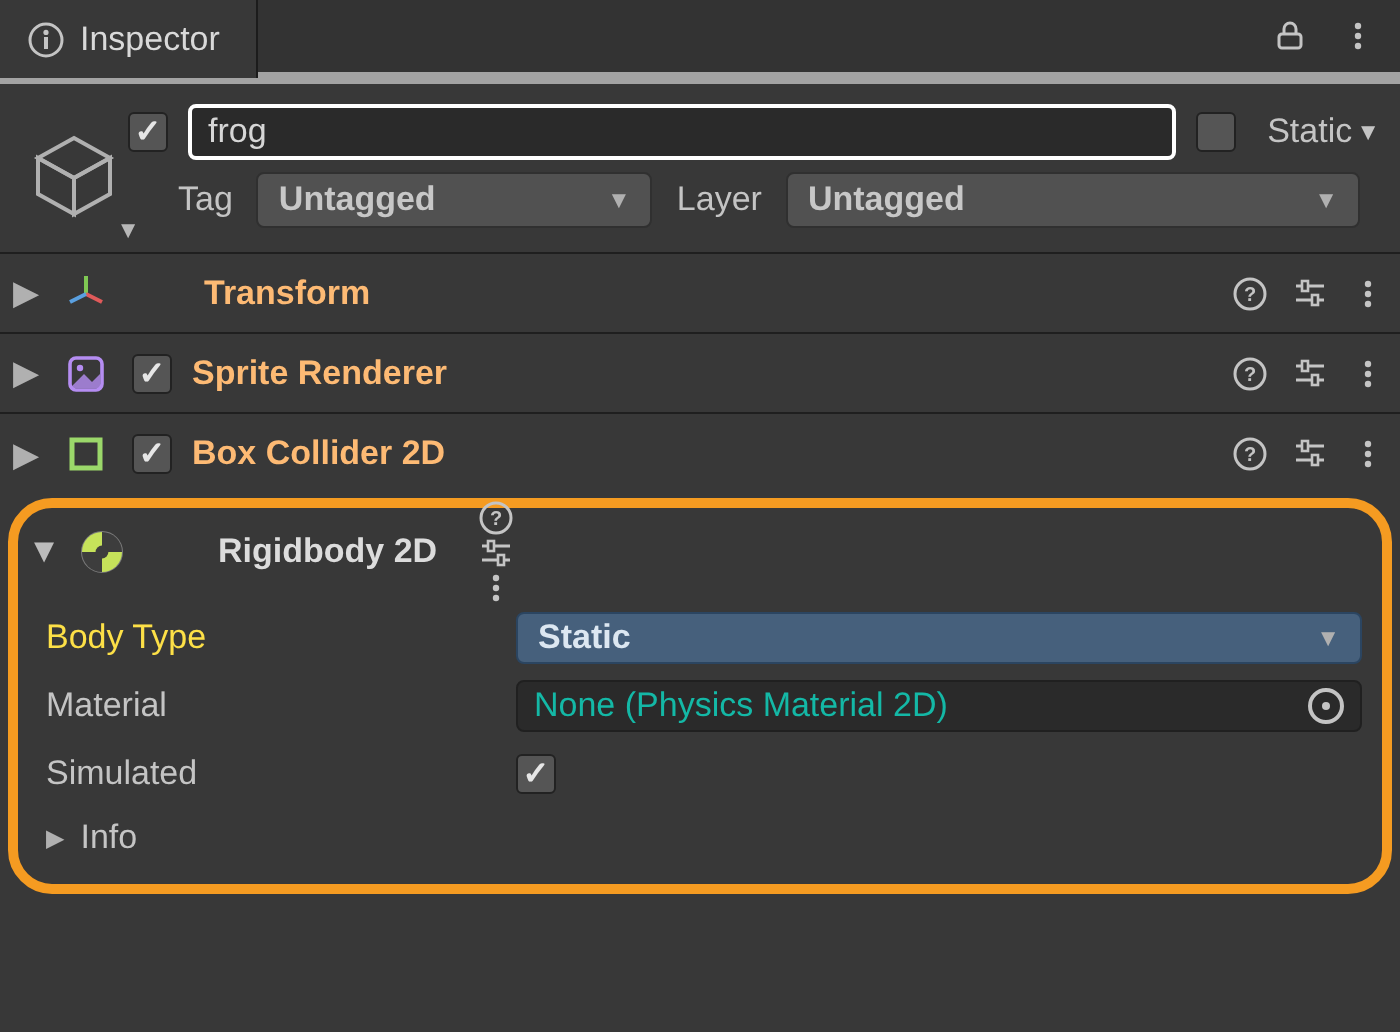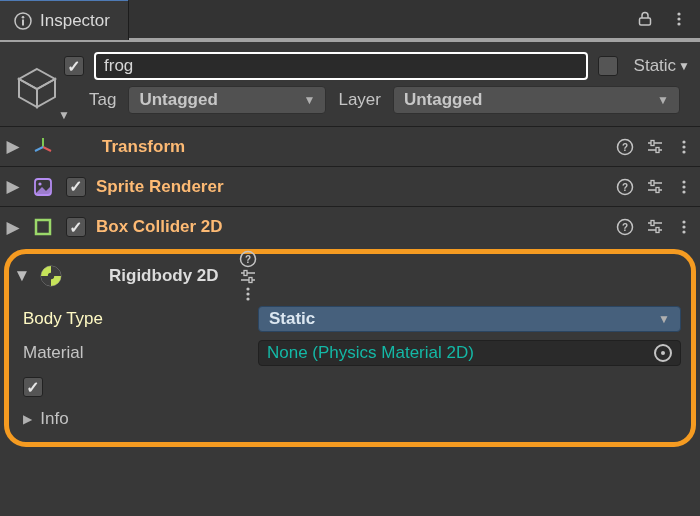--- a/index.html
+++ b/index.html
@@ -11,21 +11,21 @@
     position: relative;
     overflow: hidden;
     font-size: 17px;
   }
   
   .tabbar {
     display: flex;
     align-items: center;
     height: 42px;
     background: #333333;
-    border-bottom: 4px solid #a3a3a3;
+    border-bottom: 6px solid #a3a3a3;
   }
   .tab {
     display: flex;
     align-items: center;
     height: 42px;
     padding: 0 18px 0 14px;
     background: #383838;
     border-top: 3px solid #4e7ab5;
     border-right: 1px solid #1c1c1c;
     color: #d9d9d9;
@@ -148,21 +148,21 @@
     padding: 0 6px;
   }
   .rigid-head .foldout { width:14px; display:flex; justify-content:center; color:#bcbcbc; }
   .rigid-head .compname { font-weight:600; color:#dcdcdc; }
   .props { padding: 4px 10px 8px 14px; }
   .proprow {
     display:flex; align-items:center;
     height: 34px;
   }
   .proprow .plabel { width: 235px; }
-  .plabel.blue { color: #fef9c3; }
+  .plabel.blue { color: #fde047; }
   .objfield {
     flex:1;
     height: 26px;
     background:#2a2a2a;
     border: 1px solid #202020;
     border-radius: 4px;
     display:flex;
     align-items:center;
     padding: 0 8px;
     color:#14b8a6;
@@ -411,20 +411,21 @@
       </div>
     </div>
     <div class="proprow">
       <span class="plabel">Material</span>
       <div class="objfield">
         <span>None (Physics Material 2D)</span>
         <span class="picker"></span>
       </div>
     </div>
     <div class="proprow">
+      <span class="plabel">Simulated</span>
       <div class="checkbox checked"></div>
     </div>
     <div class="info-fold">
       <span class="fold">▶</span>
       <span>Info</span>
     </div>
   </div>
 </div>
 
 </body></html>

